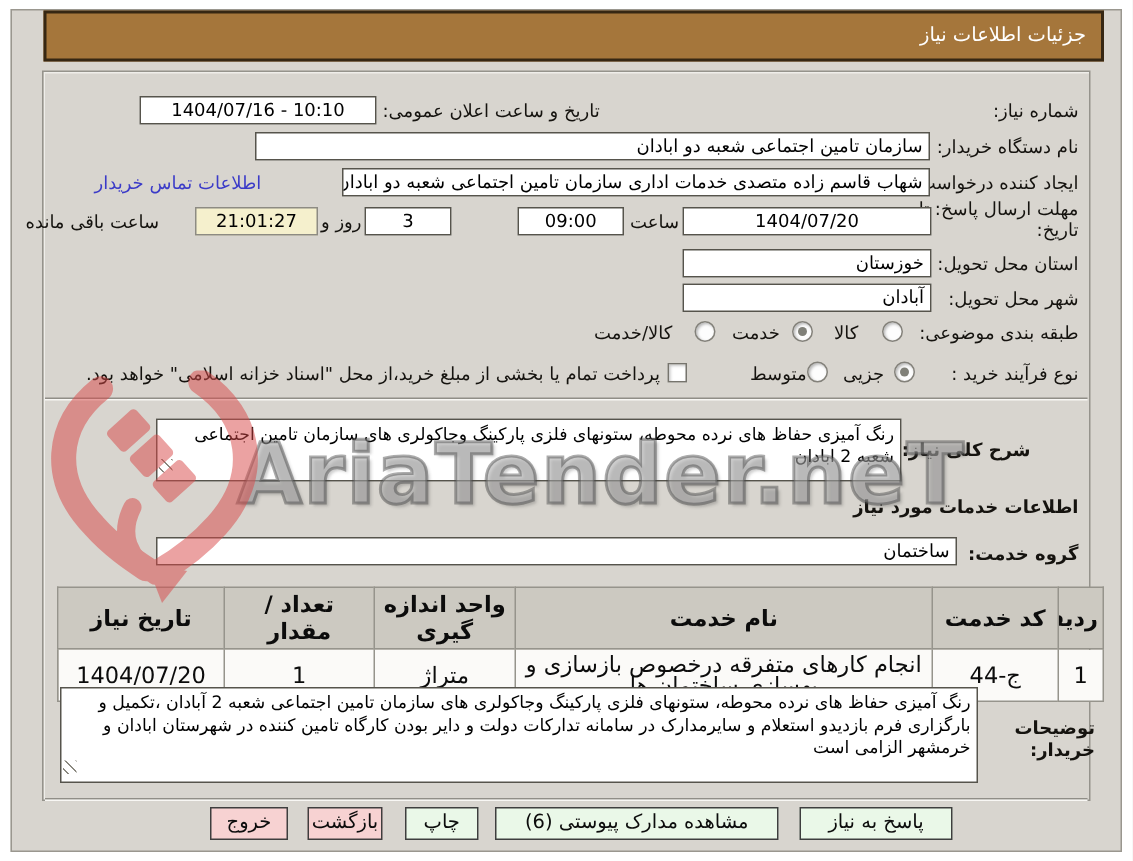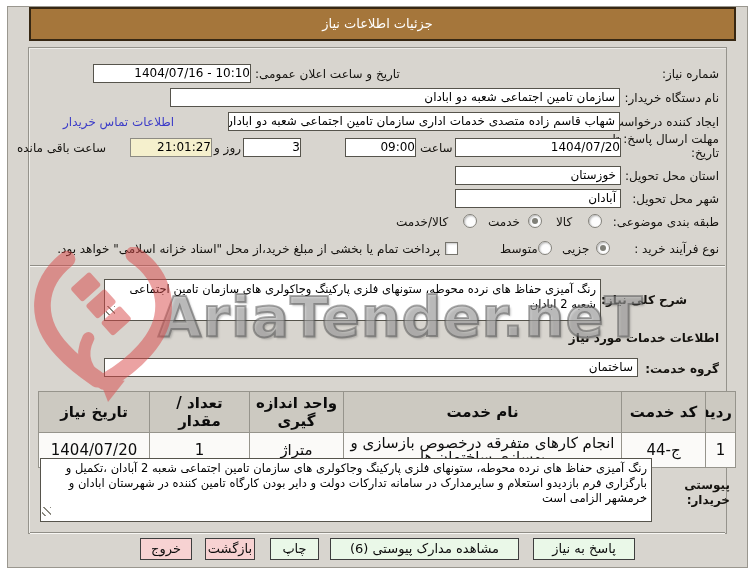--- a/index.html
+++ b/index.html
@@ -1,26 +1,26 @@
 <!DOCTYPE html>
 <html lang="fa"><head>
 <meta charset="utf-8">
 <style>
   html,body{margin:0;padding:0;background:#ffffff;}
   .screen{position:relative;width:755px;height:574px;background:#ffffff;overflow:hidden;
           font-family:"DejaVu Sans",sans-serif;direction:rtl;-webkit-font-smoothing:antialiased;}
   .page{position:absolute;left:7px;top:6px;width:739px;height:560px;background:#d8d5cf;border:1px solid #9a978f;}
   .titlebar{position:absolute;left:29px;top:7px;width:693px;height:30px;background:#a5763b;border:2px solid #362713;
-            color:#ffffff;font-size:13px;line-height:30px;padding-right:10px;text-align:center;}
+            color:#ffffff;font-size:13px;line-height:30px;padding-right:10px;text-align:right;}
   .frame{position:absolute;left:28px;top:47px;width:697px;height:485px;border:1px solid #95938c;box-shadow:inset 1px 1px 0 #efeeea;}
   .lbl{position:absolute;font-size:12px;color:#15130f;white-space:nowrap;}
   .bold{font-weight:bold;}
   .tb{position:absolute;background:#ffffff;border:1px solid #56544c;font-size:12px;color:#000;height:17px;line-height:17px;
       overflow:hidden;white-space:nowrap;}
-  .tb.center{text-align:right;}
+  .tb.center{text-align:center;}
   .tb.right{text-align:right;padding-right:4px;}
   .ltr{direction:ltr;}
   .yellow{background:#f5f0cd;border:1px solid #8d8b83;}
   .ta{position:absolute;background:#ffffff;border:1px solid #56544c;font-size:11.5px;color:#000;text-align:right;
       padding:2px 4px;line-height:15px;overflow:hidden;}
   .handle{position:absolute;left:2px;bottom:2px;width:9px;height:9px;
       background:repeating-linear-gradient(45deg,transparent 0 2px,#8a887f 2px 3px,transparent 3px 5px);}
   .radio{position:absolute;width:12px;height:12px;border-radius:50%;background:#fdfdfd;border:1px solid #83817a;
       box-shadow:inset 1px 1px 2px rgba(0,0,0,.28);}
   .radio.checked::after{content:"";position:absolute;left:3px;top:3px;width:6px;height:6px;border-radius:50%;background:#808078;}
@@ -125,21 +125,21 @@
       <td>انجام کارهای متفرقه درخصوص بازسازی و بهسازی ساختمان ها</td>
       <td>متراژ</td>
       <td>1</td>
       <td class="ltr">1404/07/20</td>
     </tr>
   </tbody>
     </table>
 
   <div class="ta" style="left:40px;top:458px;width:602px;height:58px">رنگ آمیزی حفاظ های نرده محوطه، ستونهای فلزی پارکینگ وجاکولری های سازمان تامین اجتماعی شعبه 2 آبادان ،تکمیل و بارگزاری فرم بازدیدو استعلام و سایرمدارک در سامانه تدارکات دولت و دایر بودن کارگاه تامین کننده در شهرستان ابادان و خرمشهر الزامی است</div>
   <div class="handle" style="left:42px;top:507px;bottom:auto;position:absolute"></div>
-  <div class="lbl bold" style="right:25px;top:478px;width:80px;white-space:normal;text-align:right;line-height:15px">پیوستی خریدار:</div>
+  <div class="lbl bold" style="right:25px;top:478px;width:80px;white-space:normal;text-align:right;line-height:15px">توضیحات خریدار:</div>
 
   <div class="divider" style="top:532px"></div>
 
   <div class="btn green" style="left:533px;width:100px">پاسخ به نیاز</div>
   <div class="btn green" style="left:330px;width:187px">مشاهده مدارک پیوستی (6)</div>
   <div class="btn green" style="left:270px;width:47px">چاپ</div>
   <div class="btn pink" style="left:205px;width:48px">بازگشت</div>
   <div class="btn pink" style="left:140px;width:50px">خروج</div>
 
   <div class="watermark">AriaTender.neT</div>

